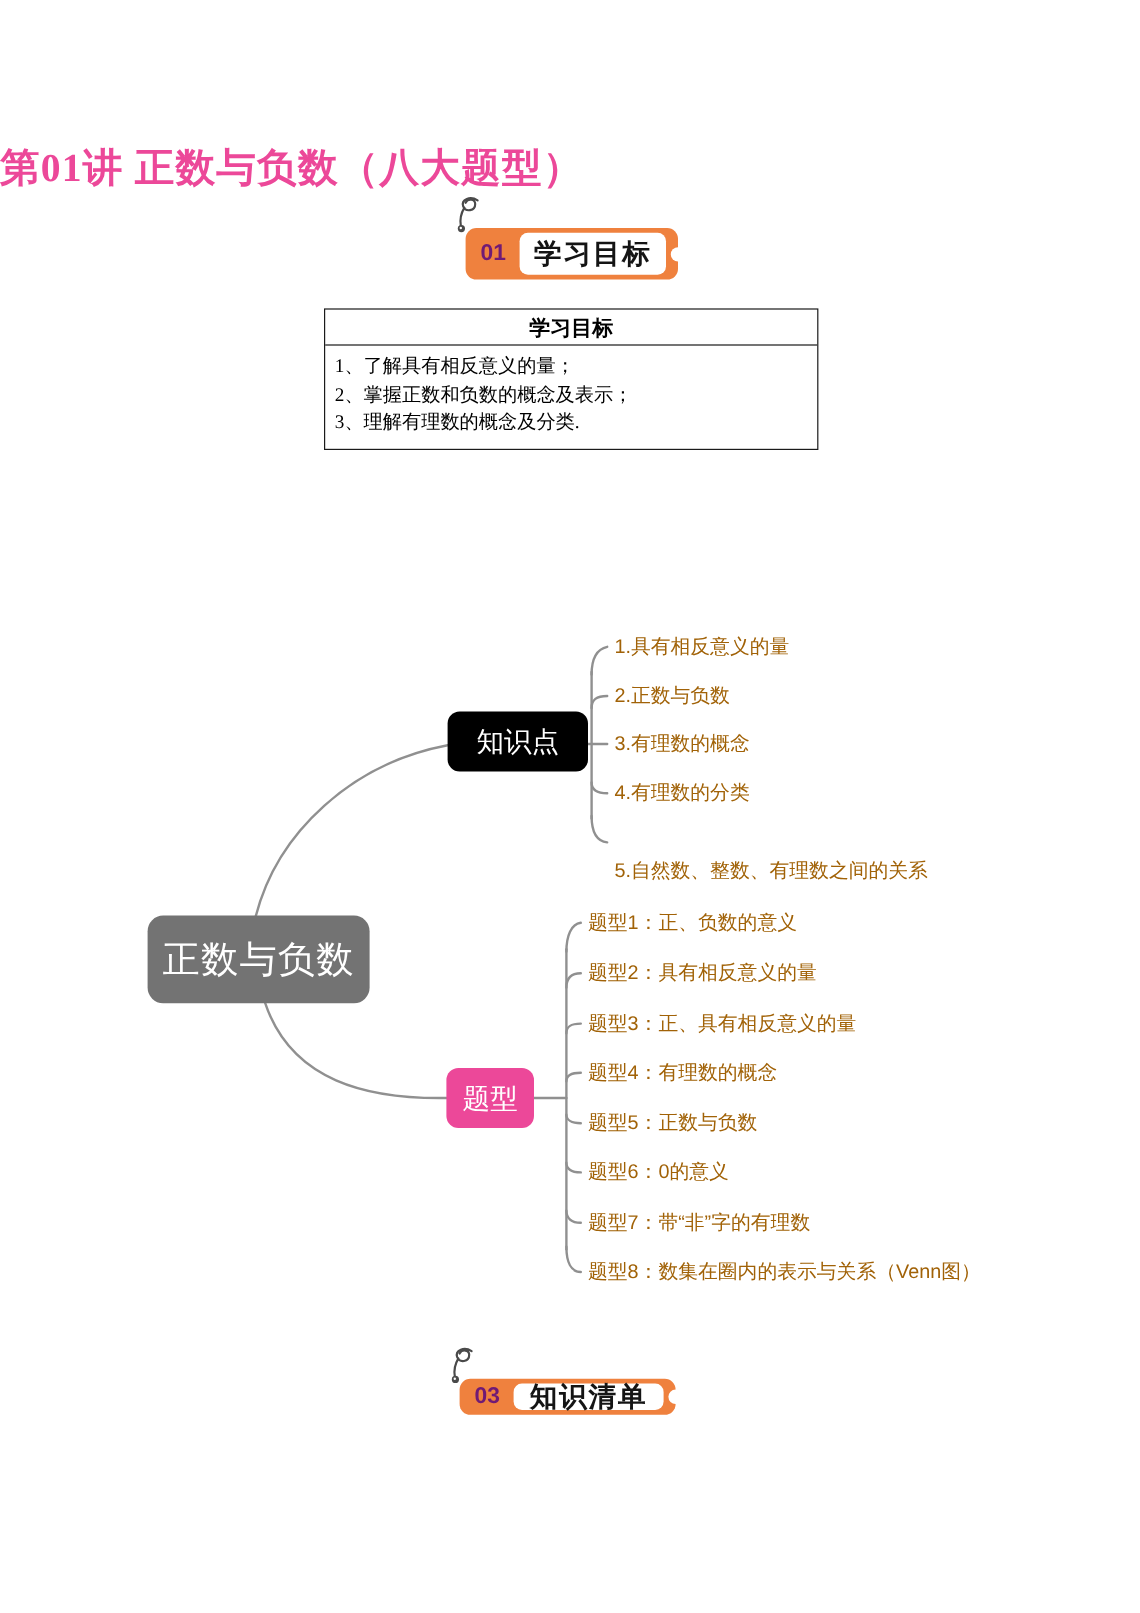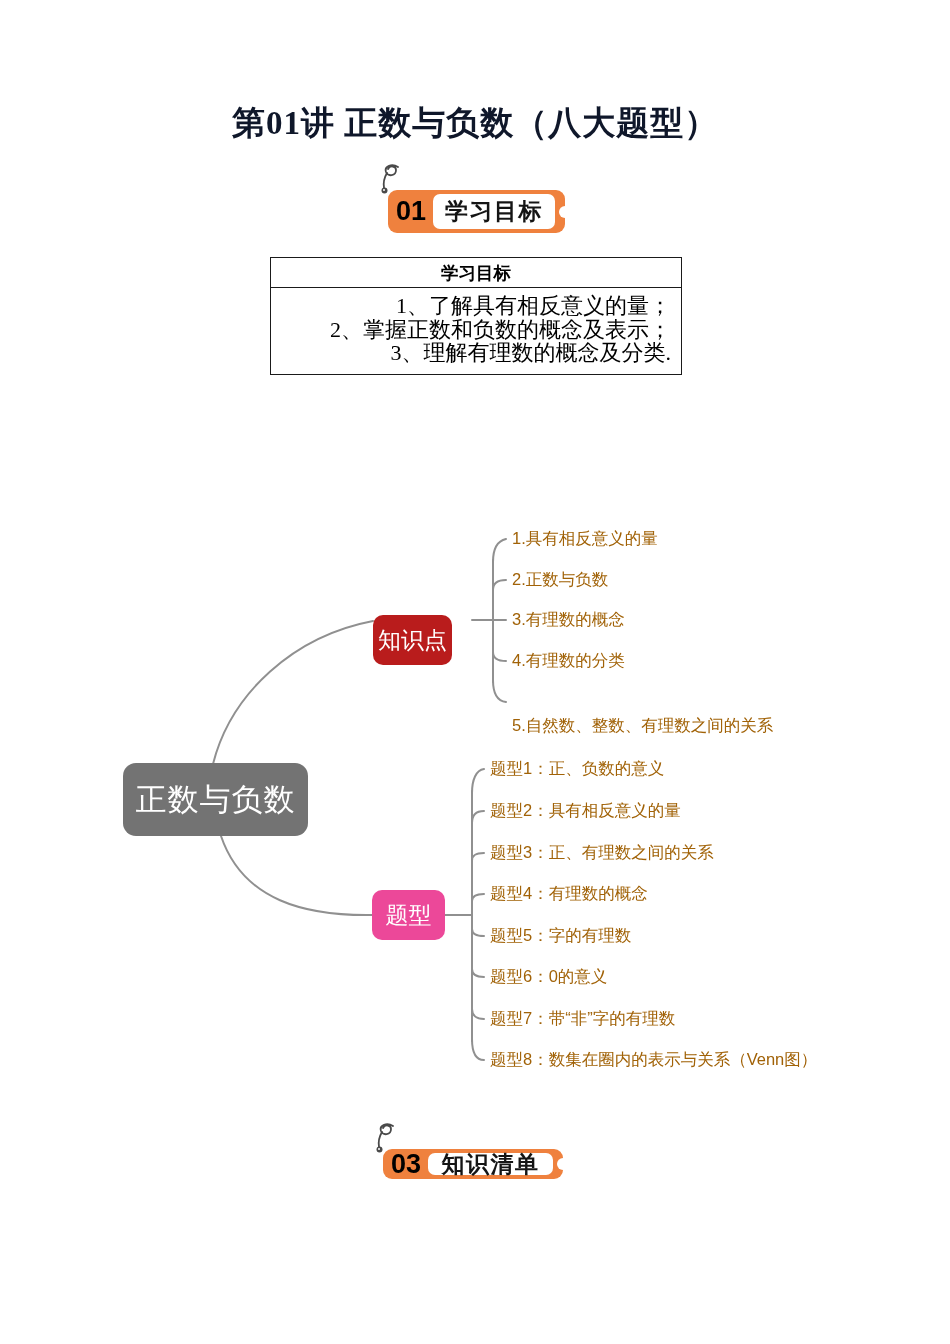--- a/index.html
+++ b/index.html
@@ -1,54 +1,54 @@
 <!DOCTYPE html>
 <html><head>
 <meta charset="utf-8">
 <style>
   html,body{margin:0;padding:0;background:#fff;}
   .page{position:relative;width:950px;height:1344px;background:#ffffff;overflow:hidden;
         font-family:"Liberation Sans","DejaVu Sans",sans-serif;}
 
   
-  .doc-title{position:absolute;left:0;top:101px;width:100%;text-align:center;
+  .doc-title{position:absolute;left:0;top:118px;width:100%;text-align:left;
              font-family:"Liberation Serif","DejaVu Serif",serif;
-             font-weight:bold;font-size:33px;color:#0f172a;letter-spacing:1px;}
+             font-weight:bold;font-size:33px;color:#ec4899;letter-spacing:1px;}
 
   
   .badge{position:absolute;background:#ef813e;border-radius:9px;}
   .badge .badge-num{position:absolute;left:0;top:0;bottom:0;width:46px;
-      display:flex;align-items:center;justify-content:center;color:#000000;
-      font-weight:800;font-size:27px;}
+      display:flex;align-items:center;justify-content:center;color:#701a75;
+      font-weight:800;font-size:19px;}
   .badge .badge-pill{position:absolute;left:45px;top:4px;bottom:4px;right:10px;
       background:#fff;border-radius:7px;display:flex;align-items:center;justify-content:center;
       font-weight:800;font-size:23px;color:#141414;letter-spacing:1.5px;}
   .badge .badge-notch{position:absolute;right:-6px;top:50%;margin-top:-6px;
       width:12px;height:12px;border-radius:50%;background:#fff;}
   .pin{position:absolute;left:-13px;top:-27px;width:30px;height:36px;}
 
   #badge-1{left:388px;top:190px;width:177px;height:43px;}
   #badge-2{left:387px;top:419px;width:181px;height:43px;}
   #badge-3{left:383px;top:1149px;width:180px;height:30px;}
 
   
   .obj-table{position:absolute;left:270px;top:257px;width:412px;
       border:1.6px solid #1a1a1a;background:#fff;box-sizing:border-box;
       font-family:"Liberation Serif","DejaVu Serif",serif;color:#000;}
   .obj-table .tbl-header{text-align:center;font-weight:bold;font-size:17.5px;
       padding:3px 0 2px;border-bottom:1.6px solid #1a1a1a;}
-  .obj-table .tbl-body{padding:6px 10px 9px 8px;font-size:22px;line-height:23.5px;text-align:right;}
+  .obj-table .tbl-body{padding:6px 10px 9px 8px;font-size:16px;line-height:23.5px;}
 
   
   .mm-svg{position:absolute;left:0;top:0;width:950px;height:1344px;pointer-events:none;}
   .mm-node{position:absolute;display:flex;align-items:center;justify-content:center;
       color:#fff;border-radius:10px;white-space:nowrap;}
   #mm-root{left:123px;top:763px;width:185px;height:73px;background:#737373;
       font-size:31px;letter-spacing:1px;border-radius:13px;}
-  #mm-b1{left:373px;top:615px;width:79px;height:50px;background:#b91c1c;font-size:23px;}
+  #mm-b1{left:373px;top:593px;width:117px;height:50px;background:#000000;font-size:23px;}
   #mm-b2{left:372px;top:890px;width:73px;height:50px;background:#ec4899;font-size:23px;}
   .mm-item{position:absolute;font-size:16.5px;color:#a16207;white-space:nowrap;
       transform:translateY(-50%);}
   .k-item{left:512px;}
   .t-item{left:490px;}
 </style>
 </head>
 <body>
 
 <div class="page">
@@ -108,23 +108,23 @@
   <div class="mm-node" id="mm-b2">题型</div>
 
   <div class="mm-item k-item" style="top:539px">1.具有相反意义的量</div>
   <div class="mm-item k-item" style="top:580px">2.正数与负数</div>
   <div class="mm-item k-item" style="top:620px">3.有理数的概念</div>
   <div class="mm-item k-item" style="top:661px">4.有理数的分类</div>
   <div class="mm-item k-item" style="top:726px">5.自然数、整数、有理数之间的关系</div>
 
   <div class="mm-item t-item" style="top:769px">题型1：正、负数的意义</div>
   <div class="mm-item t-item" style="top:811px">题型2：具有相反意义的量</div>
-  <div class="mm-item t-item" style="top:853px">题型3：正、有理数之间的关系</div>
+  <div class="mm-item t-item" style="top:853px">题型3：正、具有相反意义的量</div>
   <div class="mm-item t-item" style="top:894px">题型4：有理数的概念</div>
-  <div class="mm-item t-item" style="top:936px">题型5：字的有理数</div>
+  <div class="mm-item t-item" style="top:936px">题型5：正数与负数</div>
   <div class="mm-item t-item" style="top:977px">题型6：0的意义</div>
   <div class="mm-item t-item" style="top:1019px">题型7：带“非”字的有理数</div>
   <div class="mm-item t-item" style="top:1060px">题型8：数集在圈内的表示与关系（Venn图）</div>
 
   <div class="badge" id="badge-3">
     <svg class="pin" viewBox="0 0 30 36">
       <path d="M23 4 C17 0 9 3 11 9 C13 14 21 13 21 7 C21 3 15 2 13 6" fill="none" stroke="#4a4a4a" stroke-width="1.8" stroke-linecap="round"></path>
       <path d="M12 10 C9 15 8 19 9 25" fill="none" stroke="#4a4a4a" stroke-width="1.8" stroke-linecap="round"></path>
       <circle cx="9.5" cy="27.5" r="3" fill="#4a4a4a"></circle>
         <circle cx="9" cy="27" r="1" fill="#fff"></circle>

